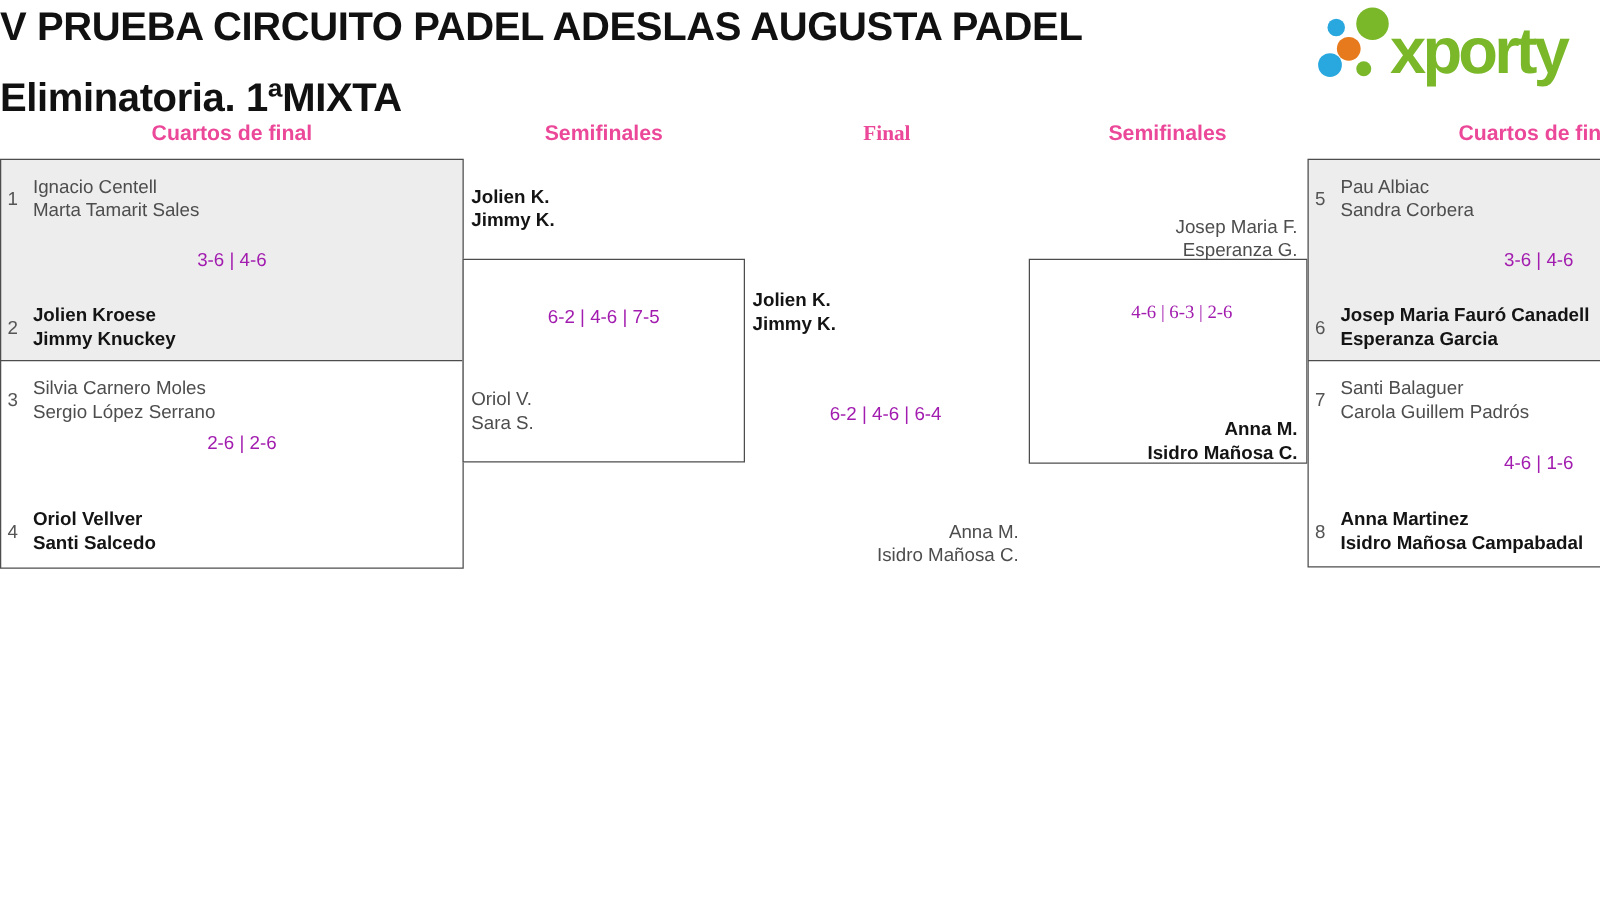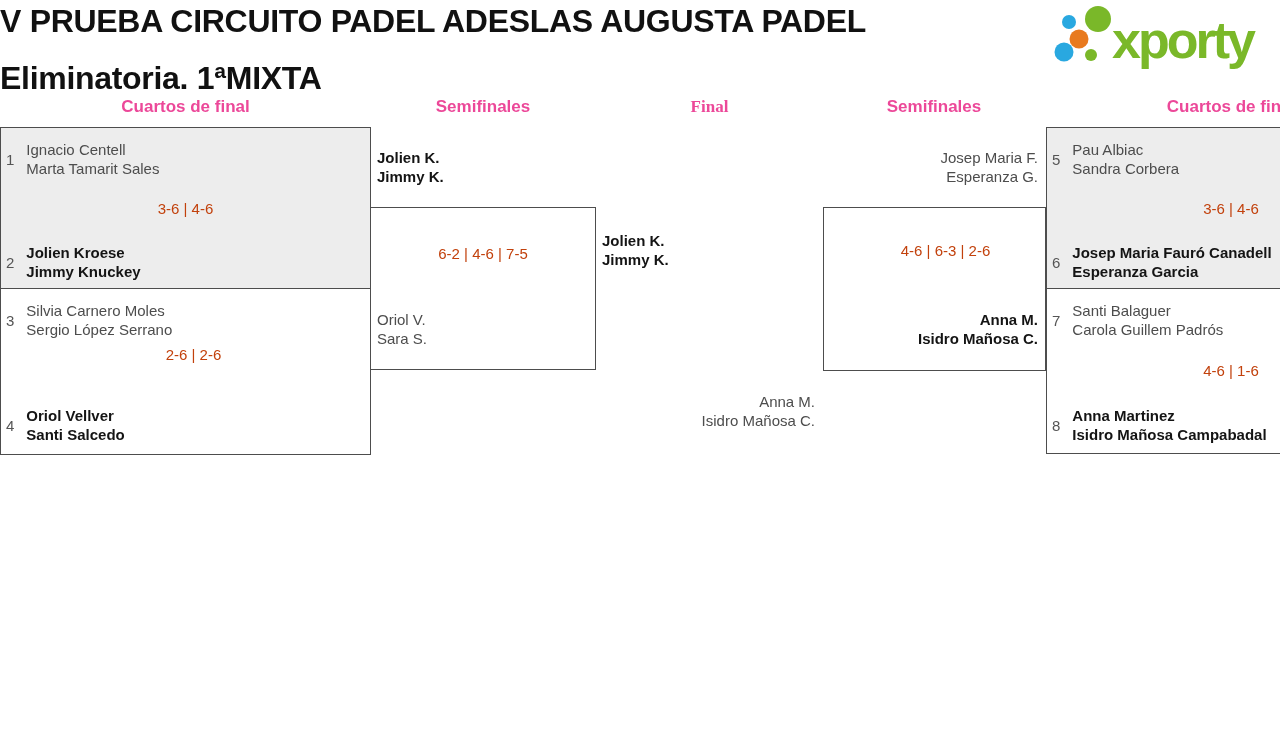--- a/index.html
+++ b/index.html
@@ -19,24 +19,24 @@
   .box {
     position:absolute; background:#ffffff; border:1px solid #4d4d4d;
   }
   .box--alt { background:#ededed; }
   .pair { position:absolute; display:flex; align-items:center; gap:12px; }
   .seed { font-size:15px; color:#555; min-width:8px; line-height:19px; }
   .names { font-size:15px; line-height:19px; color:#4d4d4d; white-space:nowrap; }
   .names.abs { position:absolute; }
   .winner { font-weight:700; color:#141414; }
   .score {
-    position:absolute; font-size:15px; line-height:19px; color:#c2410c;
+    position:absolute; font-size:15px; line-height:19px; color:#a21caf;
     text-align:center; white-space:nowrap;
   }
-  .ra { text-align:right; }
+  .ra { text-align:right;margin-top:24px; }
   .logo { position:absolute; left:1048px; top:2px; }
 </style>
 </head>
 <body>
 
 <div class="canvas">
 
   <div class="title-line" style="top:3px;">V PRUEBA CIRCUITO PADEL ADESLAS AUGUSTA PADEL</div>
   <div class="title-line" style="top:36px;margin-top:24px;">Eliminatoria. 1ªMIXTA</div>
 
@@ -101,30 +101,31 @@
   <div class="score" style="left:370px;width:226px;top:244px;">6-2 | 4-6 | 7-5</div>
   <div class="names abs" style="left:377px;top:310px;">
     <div>Oriol V.</div>
     <div>Sara S.</div>
   </div>
 
   <div class="names abs winner" style="left:602px;top:231px;">
     <div>Jolien K.</div>
     <div>Jimmy K.</div>
   </div>
+  <div class="score" style="left:595px;width:227px;top:322px;">6-2 | 4-6 | 6-4</div>
   <div class="names abs ra" style="left:595px;width:220px;top:392px;">
     <div>Anna M.</div>
     <div>Isidro Mañosa C.</div>
   </div>
 
   <div class="names abs ra" style="left:823px;width:215px;top:148px;">
     <div>Josep Maria F.</div>
     <div>Esperanza G.</div>
   </div>
-  <div class="score" style="left:823px;width:245px;top:241px;">4-6 | 6-3 | 2-6</div>
+  <div class="score" style="left:823px;width:245px;top:241px;font-family:Liberation Serif, serif;">4-6 | 6-3 | 2-6</div>
   <div class="names abs ra winner" style="left:823px;width:215px;top:310px;">
     <div>Anna M.</div>
     <div>Isidro Mañosa C.</div>
   </div>
 
   <div class="pair" style="left:1052px;top:140px;">
     <span class="seed">5</span>
     <div class="names">
       <div>Pau Albiac</div>
       <div>Sandra Corbera</div>

